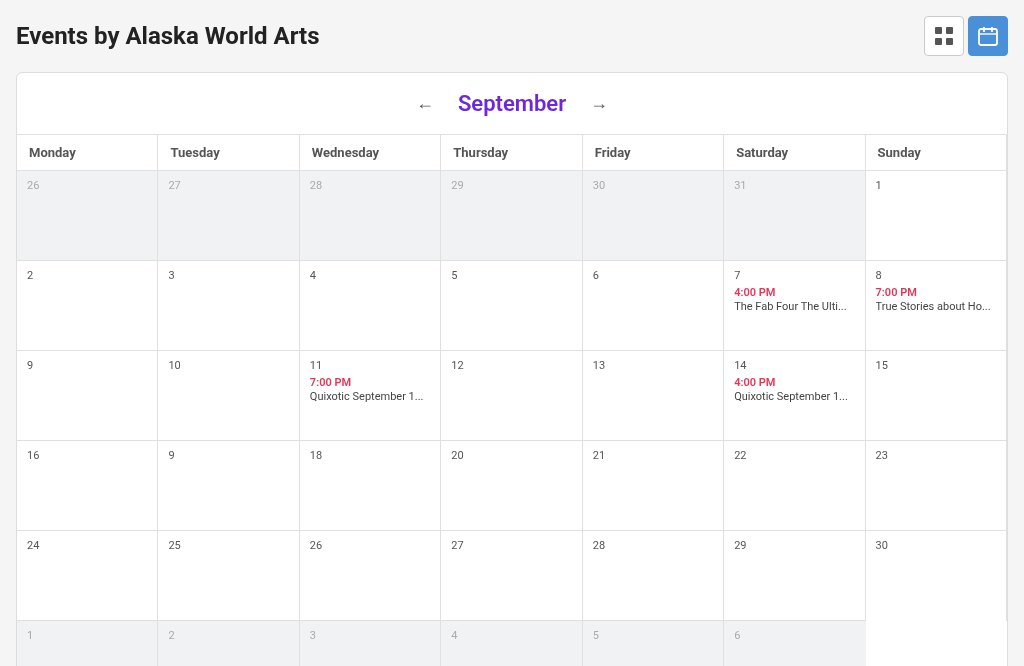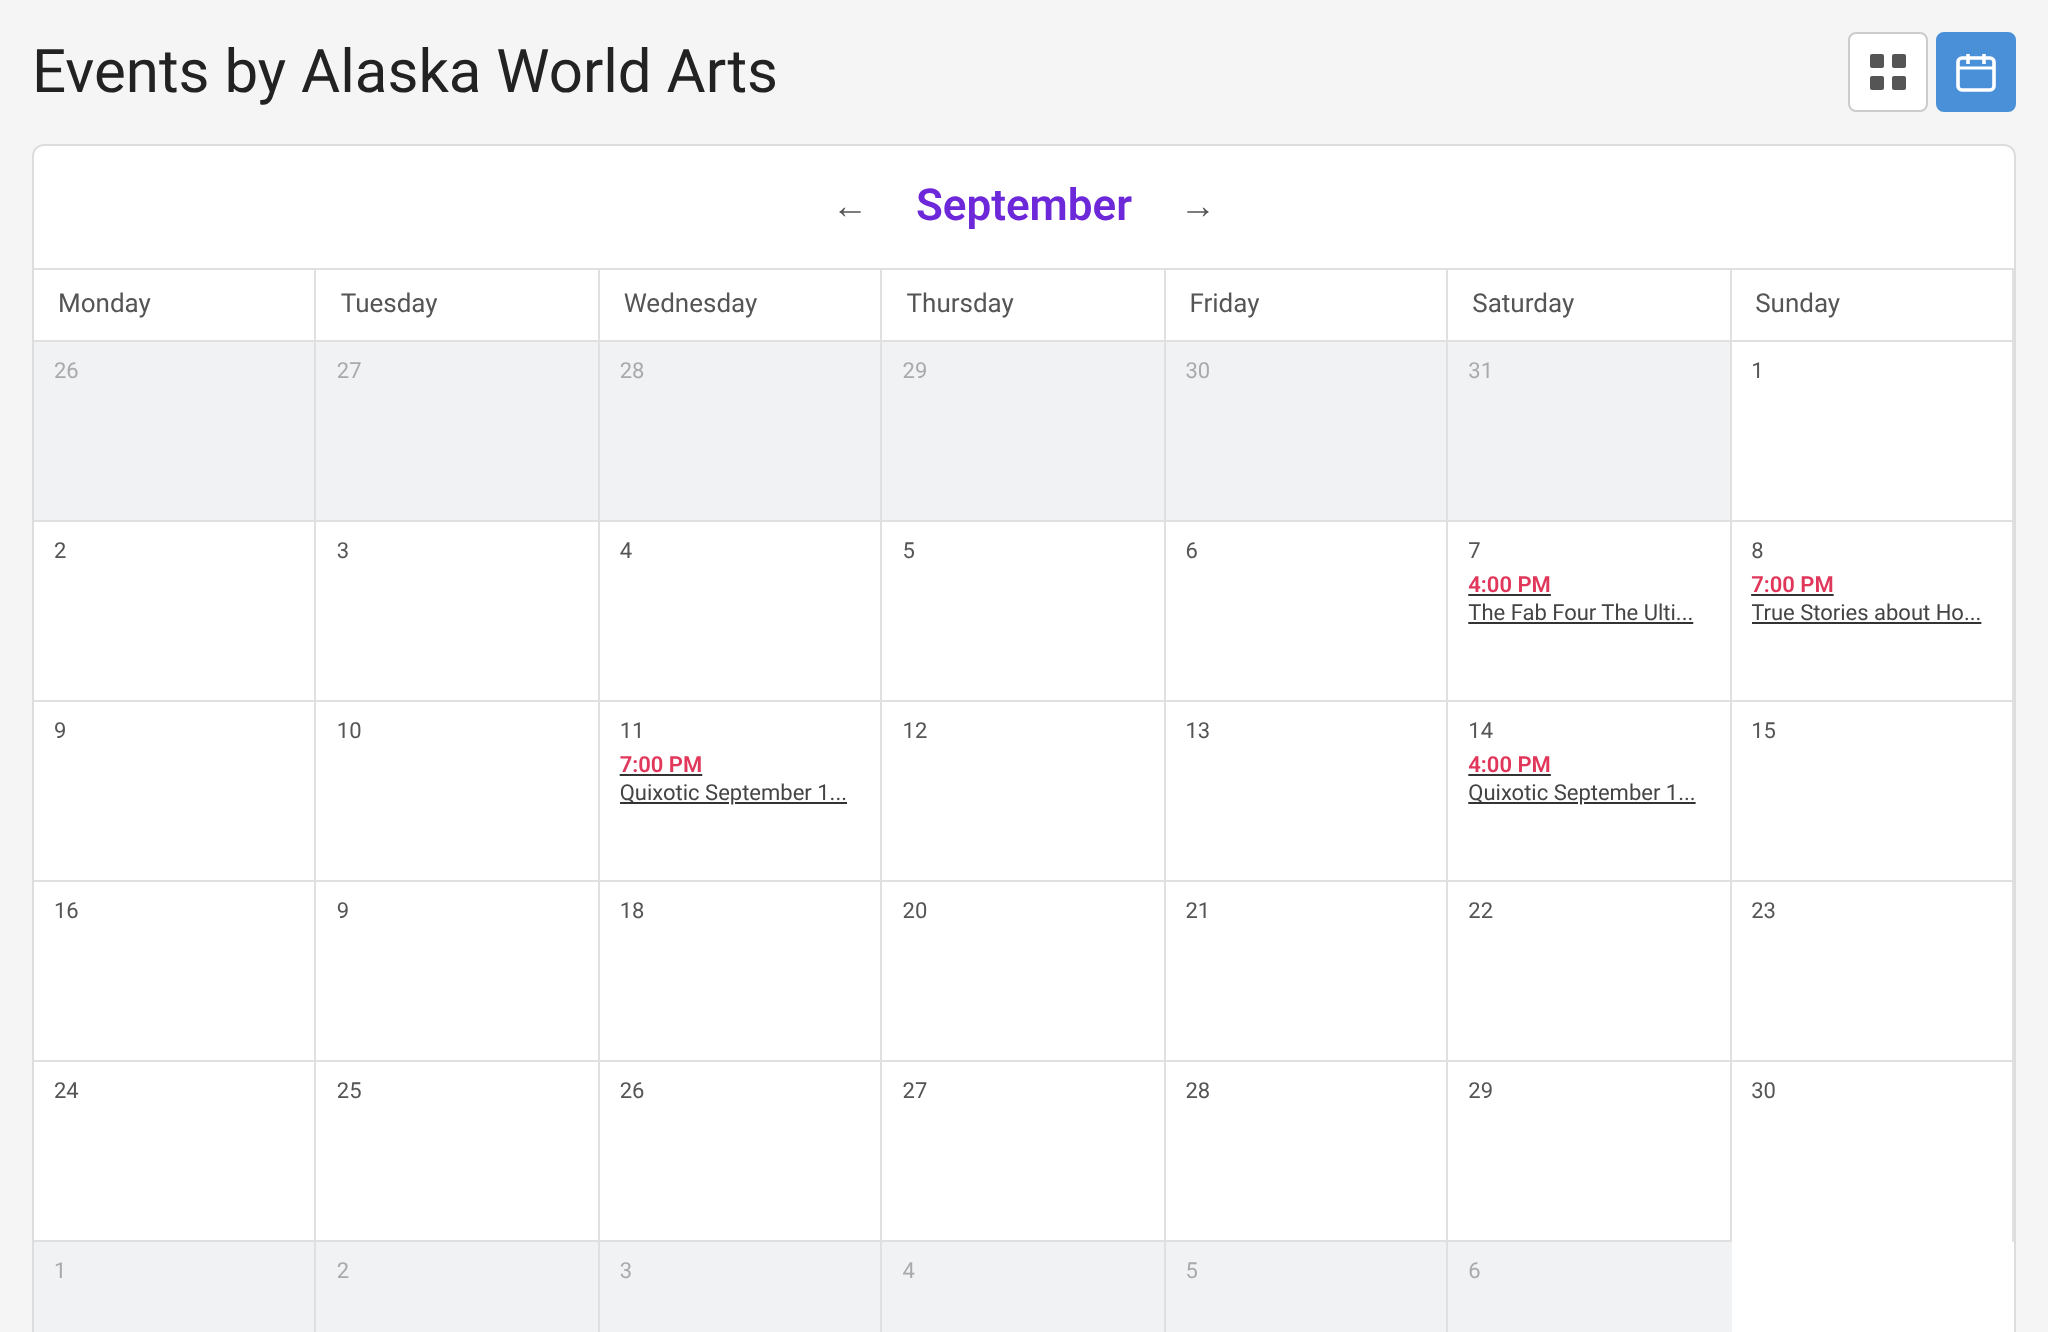--- a/index.html
+++ b/index.html
@@ -9,22 +9,22 @@
       padding: 16px;
       color: #333;
     }
     .page-header {
       display: flex;
       align-items: center;
       justify-content: space-between;
       margin-bottom: 16px;
     }
     .page-title {
-      font-size: 30px;
-      font-weight: 400;
+      font-size: 24px;
+      font-weight: 700;
       color: #222;
     }
     .view-toggle {
       display: flex;
       gap: 4px;
     }
     .toggle-btn {
       width: 40px;
       height: 40px;
       border: 1px solid #ccc;
@@ -69,21 +69,21 @@
       color: #6d28d9;
     }
     .calendar-grid {
       display: grid;
       grid-template-columns: repeat(7, 1fr);
       border-top: 1px solid #e0e0e0;
     }
     .day-header {
       padding: 10px 12px;
       font-size: 13px;
-      font-weight: 400;
+      font-weight: 700;
       color: #555;
       border-right: 1px solid #e0e0e0;
       border-bottom: 1px solid #e0e0e0;
     }
     .day-header:last-child { border-right: none; }
     .day-cell {
       min-height: 90px;
       padding: 8px 10px;
       border-right: 1px solid #e0e0e0;
       border-bottom: 1px solid #e0e0e0;
@@ -111,21 +111,20 @@
     .event-title {
       font-size: 11px;
       color: #444;
       line-height: 1.3;
       white-space: nowrap;
       overflow: hidden;
       text-overflow: ellipsis;
     }
     .event-block {
       margin-top: 4px;
-      text-decoration: underline;
     }
     
     .calendar-grid .last-row {
       border-bottom: none;
     }
   </style>
 </head>
 <body>
 
 <div class="page-header">

